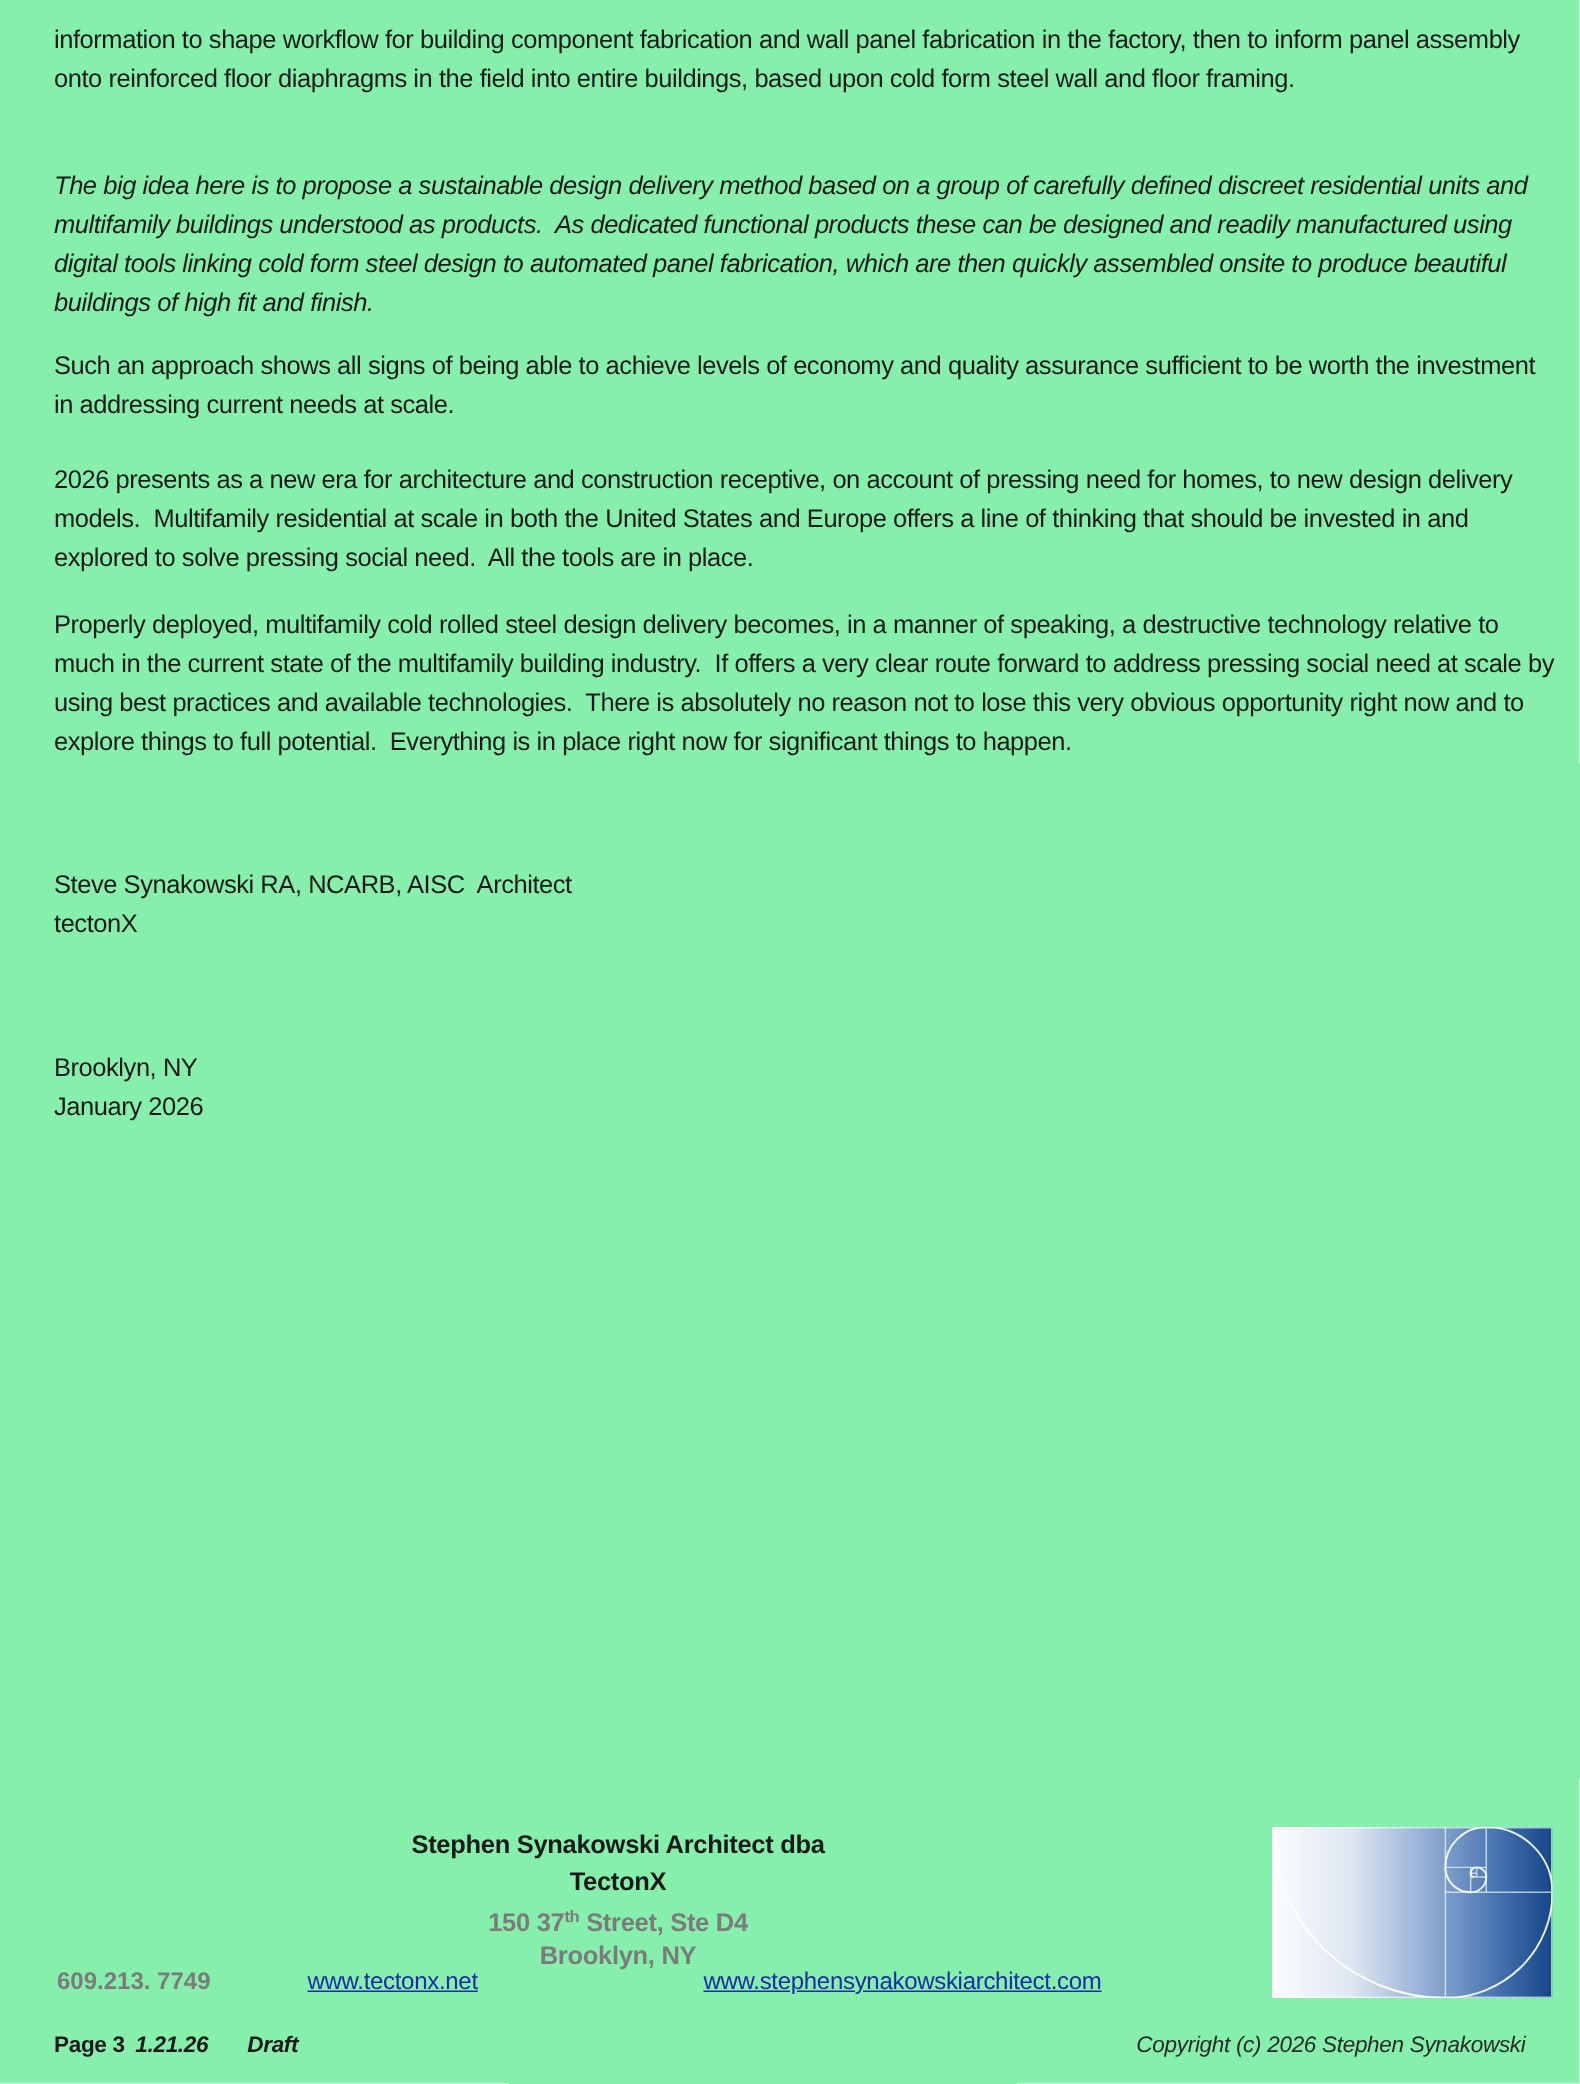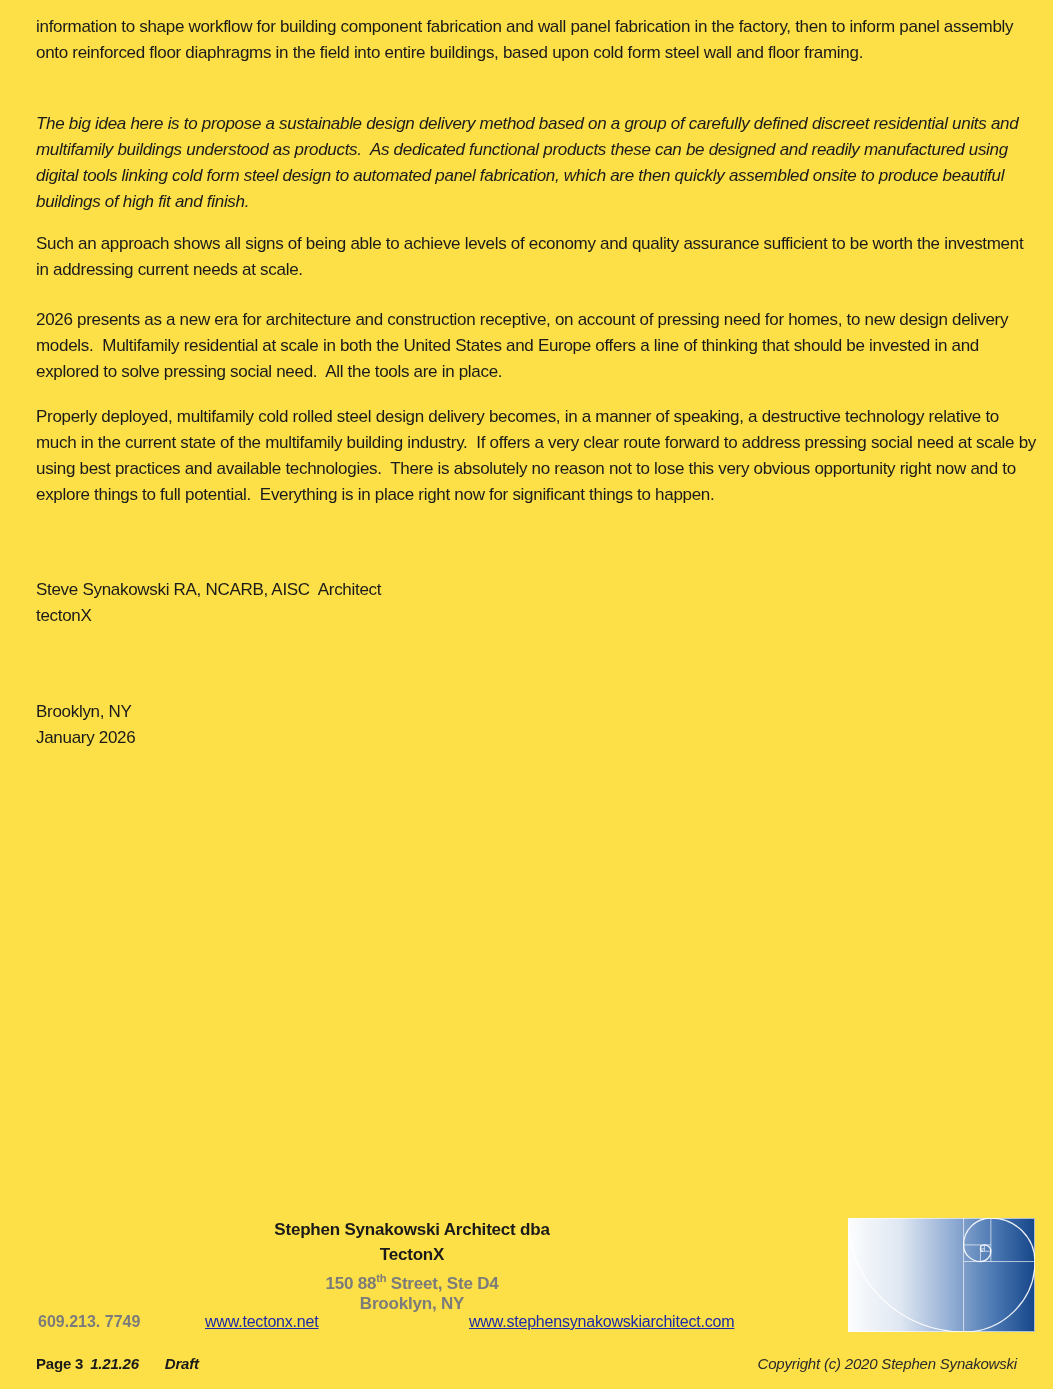--- a/index.html
+++ b/index.html
@@ -1,19 +1,19 @@
 <!DOCTYPE html>
 <html style="--link-color: #1c2aa8;"><head>
 <meta charset="utf-8">
 <style>
   html,body { margin:0; padding:0; background:#ffffff; }
   .page {
     position:relative;
     width:1053px; height:1389px;
-    background:#fde047;
+    background:#86efac;
     font-family:"Liberation Sans", sans-serif;
     color:#1a1a1a;
     overflow:hidden;
   }
   .para {
     position:absolute; left:36px; width:1000px;
     font-size:17px; line-height:26px; letter-spacing:-0.3px;
     white-space:pre-wrap;
   }
   .italic { font-style:italic; }
@@ -67,21 +67,21 @@
   <div class="para" style="top:404px">Properly deployed, multifamily cold rolled steel design delivery becomes, in a manner of speaking, a destructive technology relative to much in the current state of the multifamily building industry.  If offers a very clear route forward to address pressing social need at scale by using best practices and available technologies.  There is absolutely no reason not to lose this very obvious opportunity right now and to explore things to full potential.  Everything is in place right now for significant things to happen.</div>
 
   <div class="sig-line" style="top:577px">Steve Synakowski RA, NCARB, AISC  Architect</div>
   <div class="sig-line" style="top:603px">tectonX</div>
 
   <div class="sig-line" style="top:699px">Brooklyn, NY</div>
   <div class="sig-line" style="top:725px">January 2026</div>
 
   <div class="contact-line" style="top:1217px">Stephen Synakowski Architect dba</div>
   <div class="contact-line" style="top:1242px">TectonX</div>
-  <div class="contact-line contact-gray" style="top:1266px"><span>150 88</span><sup>th</sup><span> Street, Ste D4</span></div>
+  <div class="contact-line contact-gray" style="top:1266px"><span>150 37</span><sup>th</sup><span> Street, Ste D4</span></div>
   <div class="contact-line contact-gray" style="top:1291px">Brooklyn, NY</div>
 
   <div class="phone-row">
     <span class="phone">609.213. 7749</span>
     <a class="footer-link link-1">www.tectonx.net</a>
     <a class="footer-link link-2">www.stephensynakowskiarchitect.com</a>
   </div>
 
   <div class="logo-box">
     <svg width="187" height="114" viewBox="0 0 377 233" preserveAspectRatio="none">
@@ -116,16 +116,16 @@
                A 13,13 0 0 0 275,55
                A 8,8 0 0 0 267,63
                A 5,5 0 0 0 272,68" fill="none" stroke="#ffffff" stroke-opacity="0.9" stroke-width="2.6"></path>
     </svg>
   </div>
 
   <div class="bottom-footer">
     <span class="pf-page">Page 3</span>
     <span class="pf-version">1.21.26</span>
     <span class="pf-status">Draft</span>
-    <span class="pf-copy">Copyright (c) 2020 Stephen Synakowski</span>
+    <span class="pf-copy">Copyright (c) 2026 Stephen Synakowski</span>
   </div>
 
 </div>
 
 </body></html>

